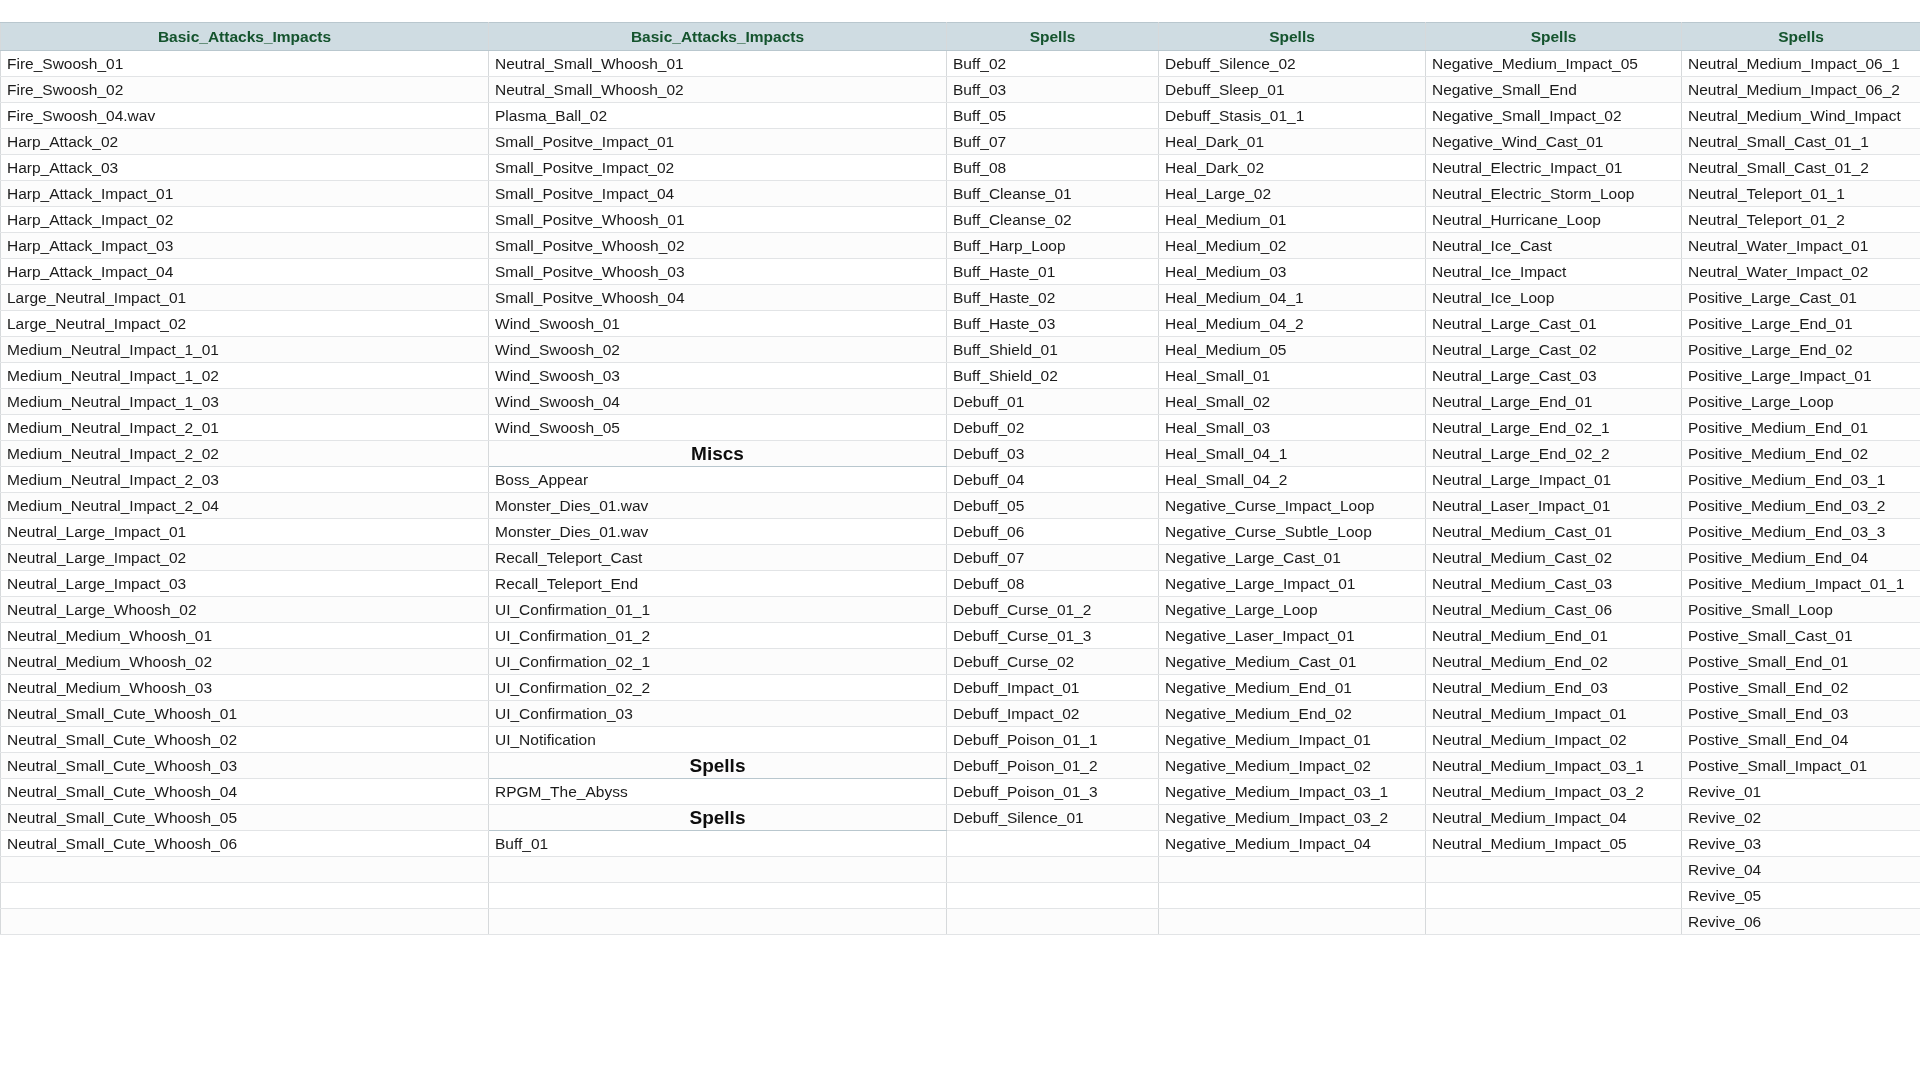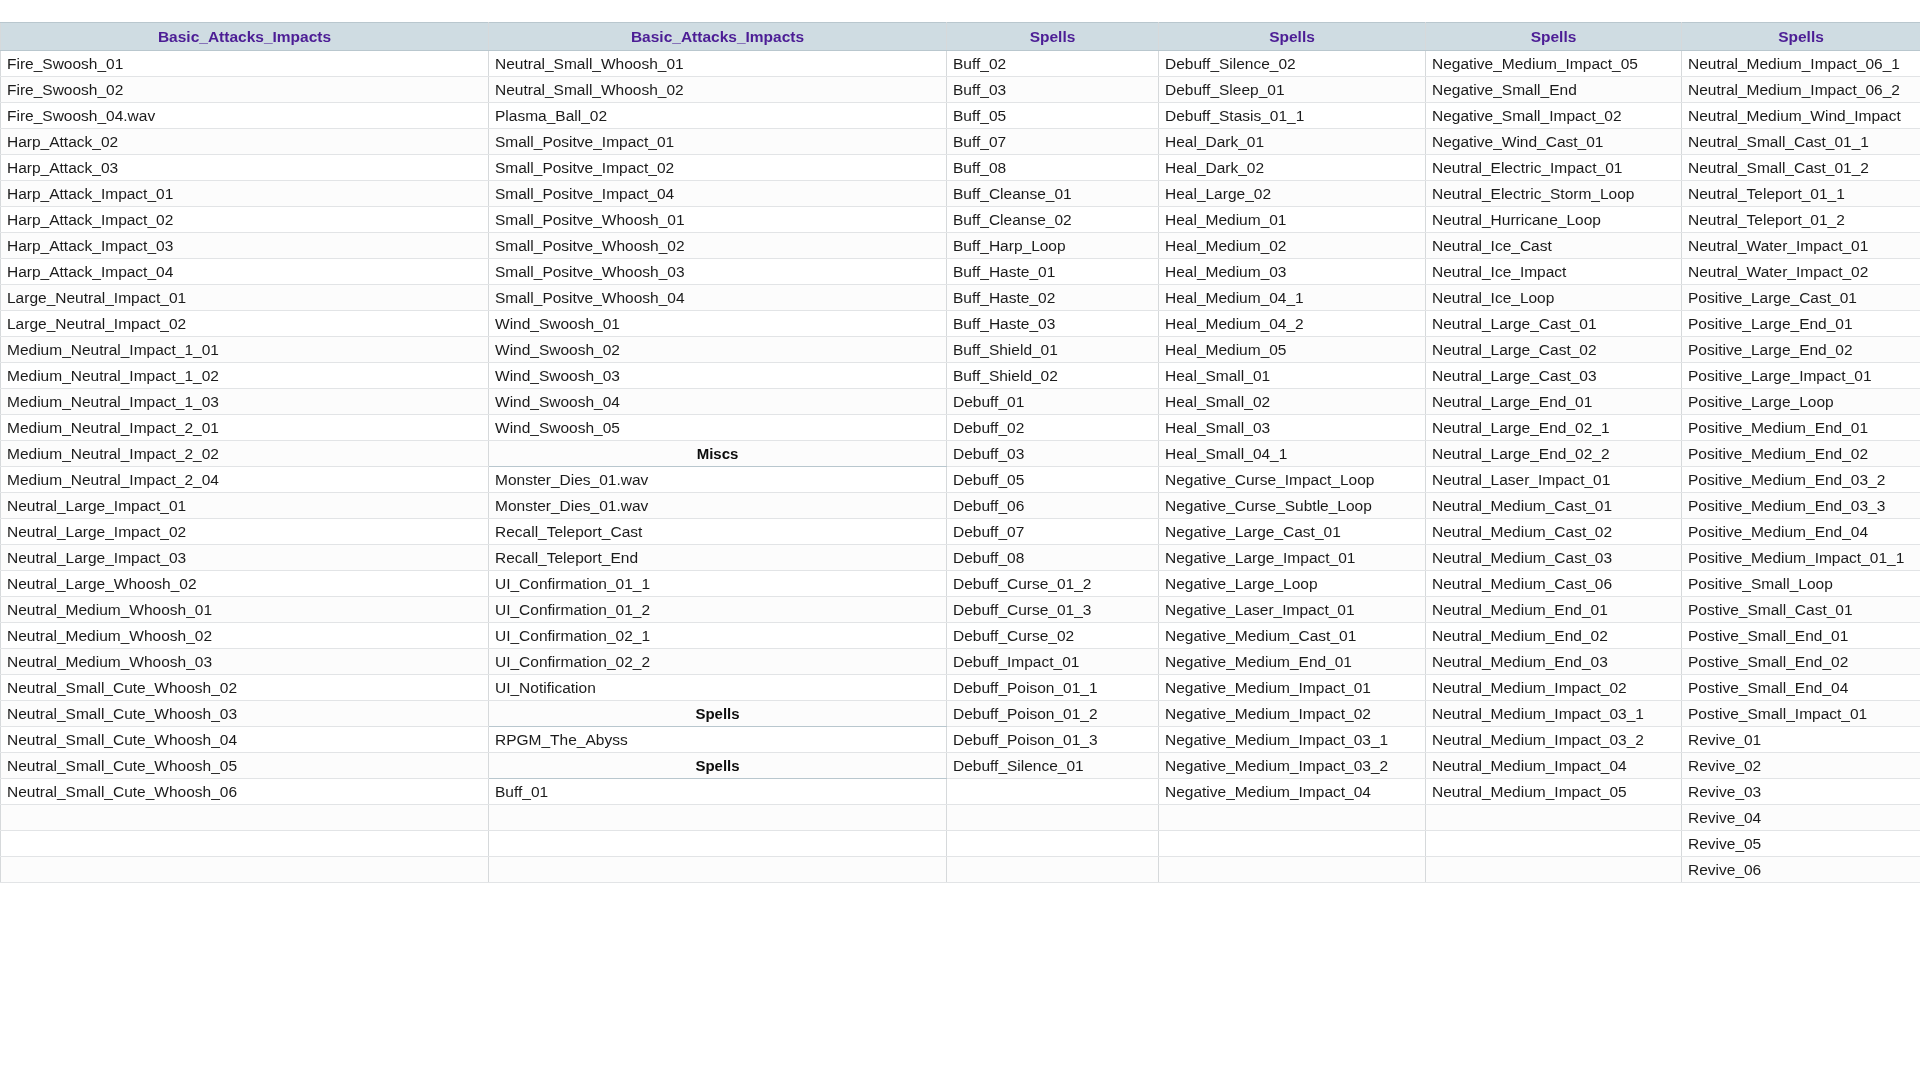--- a/index.html
+++ b/index.html
@@ -50,31 +50,31 @@
     vertical-align: middle;
   }
   td.cell.first, th.cell.first {
     border-left: 1px solid #d6d9db;
   }
   th.hdr {
     background: #cfdce2;
     text-align: center;
     font-weight: bold;
     font-size: 15.5px;
-    color: #4c1d95;
+    color: #14532d;
     border-bottom: 1px solid #b9c7ce;
     border-top: 1px solid #b9c7ce;
     height: 28px;
     line-height: 27px;
   }
   td.subhdr {
     background: #cfdce2;
     text-align: center;
     font-weight: bold;
-    font-size: 15px;
+    font-size: 19px;
     color: #0d0d0d;
     border-bottom: 1px solid #b9c7ce;
     border-top: 1px solid #b9c7ce;
   }
   td.blank { color: transparent; }
   tr.row:nth-child(odd) td.cell { background: #ffffff; }
   tr.row:nth-child(even) td.cell { background: #fcfcfc; }
   tr.row td.subhdr { background: #cfdce2; }
 </style>
 </head>
@@ -223,20 +223,28 @@
         </tr>
         <tr class="row">
           <td class="cell first">Medium_Neutral_Impact_2_02</td>
           <td class="cell subhdr">Miscs</td>
           <td class="cell">Debuff_03</td>
           <td class="cell">Heal_Small_04_1</td>
           <td class="cell">Neutral_Large_End_02_2</td>
           <td class="cell">Positive_Medium_End_02</td>
         </tr>
         <tr class="row">
+          <td class="cell first">Medium_Neutral_Impact_2_03</td>
+          <td class="cell">Boss_Appear</td>
+          <td class="cell">Debuff_04</td>
+          <td class="cell">Heal_Small_04_2</td>
+          <td class="cell">Neutral_Large_Impact_01</td>
+          <td class="cell">Positive_Medium_End_03_1</td>
+        </tr>
+        <tr class="row">
           <td class="cell first">Medium_Neutral_Impact_2_04</td>
           <td class="cell">Monster_Dies_01.wav</td>
           <td class="cell">Debuff_05</td>
           <td class="cell">Negative_Curse_Impact_Loop</td>
           <td class="cell">Neutral_Laser_Impact_01</td>
           <td class="cell">Positive_Medium_End_03_2</td>
         </tr>
         <tr class="row">
           <td class="cell first">Neutral_Large_Impact_01</td>
           <td class="cell">Monster_Dies_01.wav</td>
@@ -287,20 +295,28 @@
         </tr>
         <tr class="row">
           <td class="cell first">Neutral_Medium_Whoosh_03</td>
           <td class="cell">UI_Confirmation_02_2</td>
           <td class="cell">Debuff_Impact_01</td>
           <td class="cell">Negative_Medium_End_01</td>
           <td class="cell">Neutral_Medium_End_03</td>
           <td class="cell">Postive_Small_End_02</td>
         </tr>
         <tr class="row">
+          <td class="cell first">Neutral_Small_Cute_Whoosh_01</td>
+          <td class="cell">UI_Confirmation_03</td>
+          <td class="cell">Debuff_Impact_02</td>
+          <td class="cell">Negative_Medium_End_02</td>
+          <td class="cell">Neutral_Medium_Impact_01</td>
+          <td class="cell">Postive_Small_End_03</td>
+        </tr>
+        <tr class="row">
           <td class="cell first">Neutral_Small_Cute_Whoosh_02</td>
           <td class="cell">UI_Notification</td>
           <td class="cell">Debuff_Poison_01_1</td>
           <td class="cell">Negative_Medium_Impact_01</td>
           <td class="cell">Neutral_Medium_Impact_02</td>
           <td class="cell">Postive_Small_End_04</td>
         </tr>
         <tr class="row">
           <td class="cell first">Neutral_Small_Cute_Whoosh_03</td>
           <td class="cell subhdr">Spells</td>

